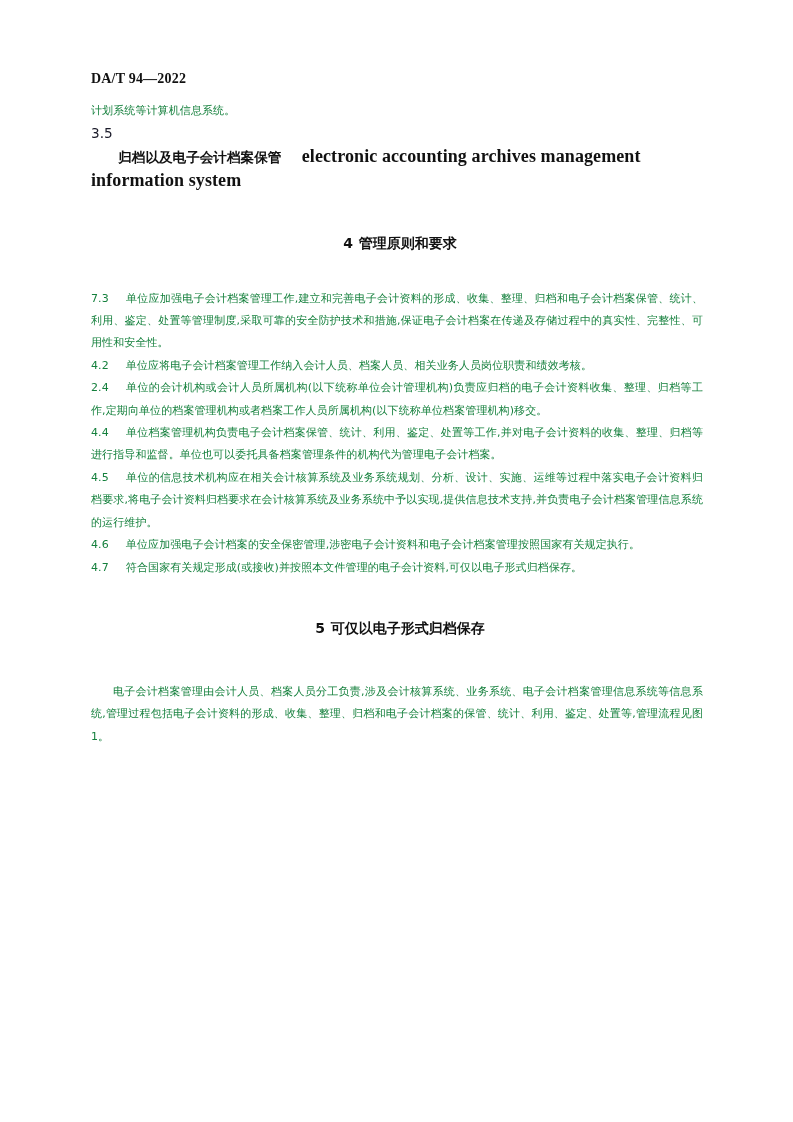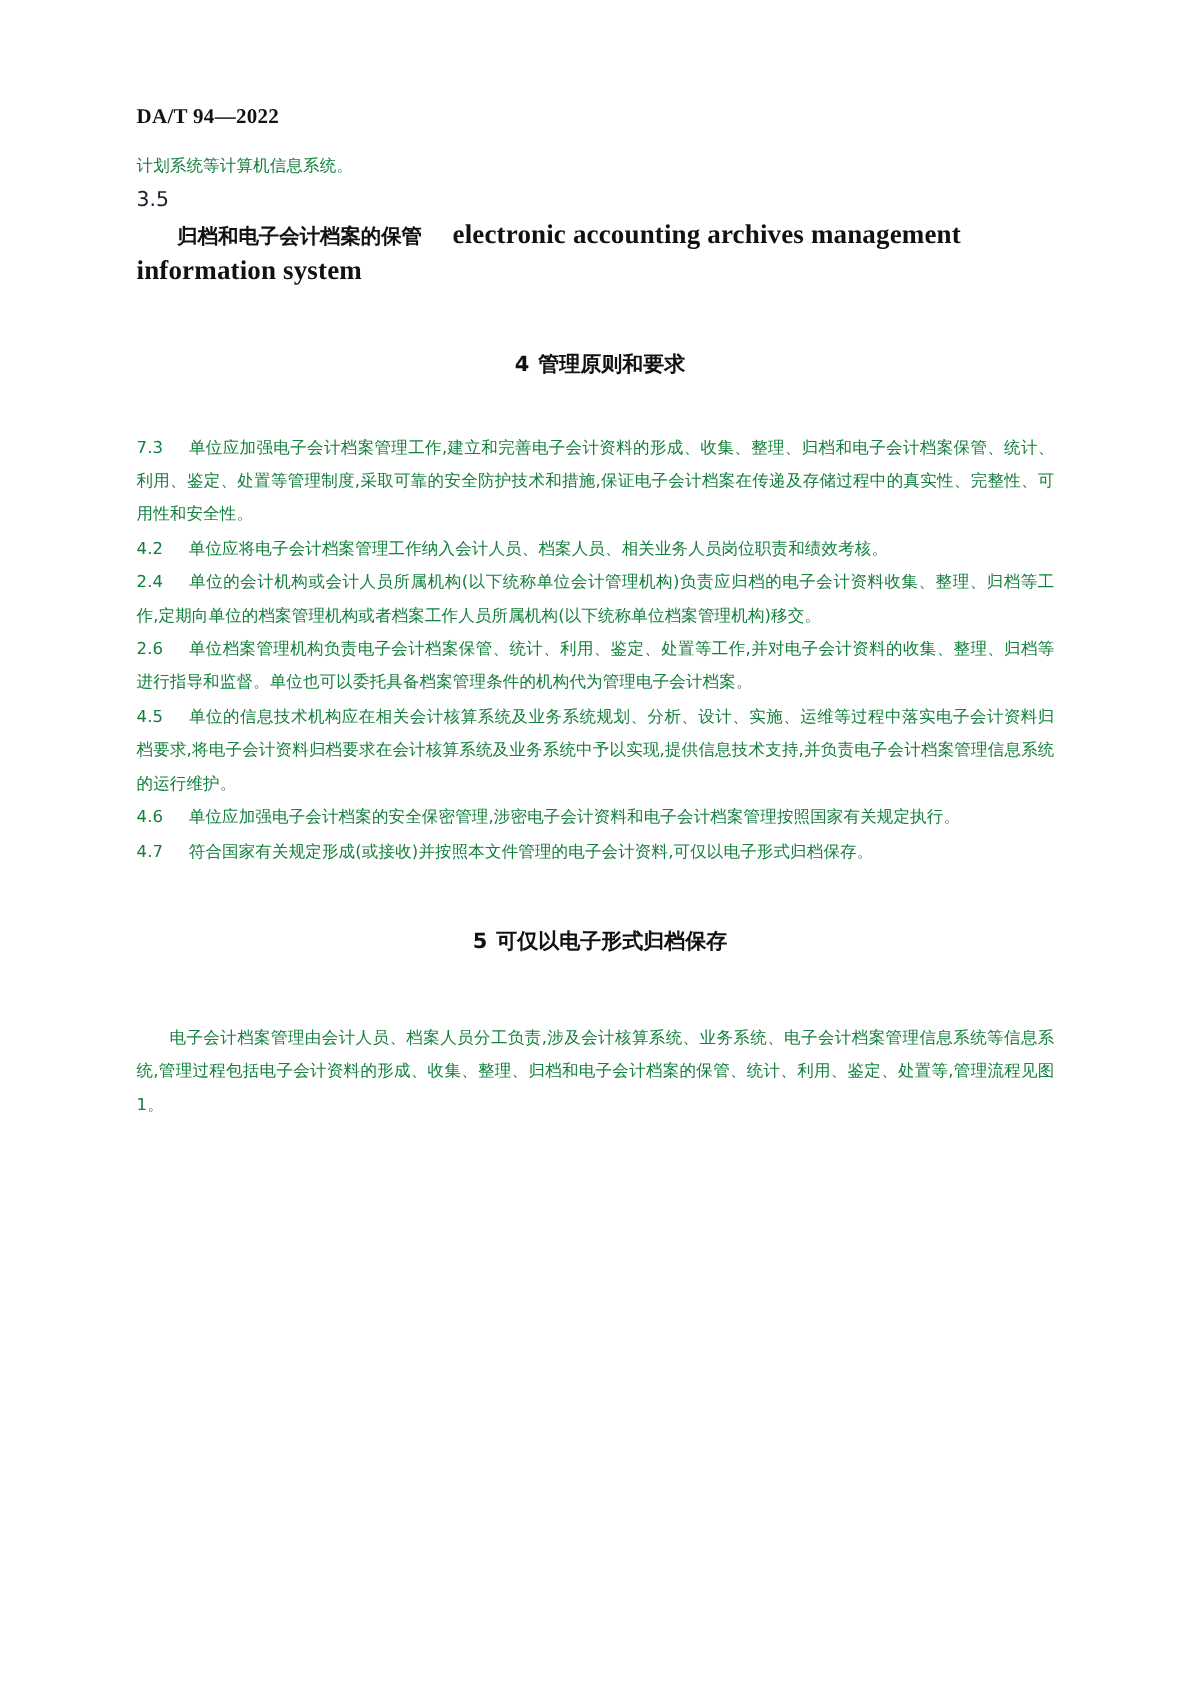--- a/index.html
+++ b/index.html
@@ -139,21 +139,21 @@
 
     <div class="sp-26"></div>
     <div class="sp-26"></div>
     <div style="height:48px"></div>
 
     <p class="para">计划系统等计算机信息系统。</p>
 
     <p class="term-num">3.5</p>
 
     <p class="term-line">
-      <span class="term-cn">归档和电子会计档案的保管</span><span class="term-sep"></span><span class="term-en">electronic accounting archives management information system</span>
+      <span class="term-cn">归档以及电子会计档案保管</span><span class="term-sep"></span><span class="term-en">electronic accounting archives management information system</span>
     </p>
 
 
     <div class="sp-26"></div>
     <div class="sp-12"></div>
 
     <p class="section-heading">
       <span class="sh-num">4</span><span>管理原则和要求</span>
     </p>
 
@@ -166,21 +166,21 @@
 
     <p class="para hang">
       <span class="clause-num">4.2</span><span class="gap-after-num"></span><span>单位应将电子会计档案管理工作纳入会计人员、档案人员、相关业务人员岗位职责和绩效考核。</span>
     </p>
 
     <p class="para hang">
       <span class="clause-num">2.4</span><span class="gap-after-num"></span><span>单位的会计机构或会计人员所属机构(以下统称单位会计管理机构)负责应归档的电子会计资料收集、整理、归档等工作,定期向单位的档案管理机构或者档案工作人员所属机构(以下统称单位档案管理机构)移交。</span>
     </p>
 
     <p class="para hang">
-      <span class="clause-num">2.6</span><span class="gap-after-num"></span><span>单位档案管理机构负责电子会计档案保管、统计、利用、鉴定、处置等工作,并对电子会计资料的收集、整理、归档等进行指导和监督。单位也可以委托具备档案管理条件的机构代为管理电子会计档案。</span>
+      <span class="clause-num">4.4</span><span class="gap-after-num"></span><span>单位档案管理机构负责电子会计档案保管、统计、利用、鉴定、处置等工作,并对电子会计资料的收集、整理、归档等进行指导和监督。单位也可以委托具备档案管理条件的机构代为管理电子会计档案。</span>
     </p>
 
     <p class="para hang">
       <span class="clause-num">4.5</span><span class="gap-after-num"></span><span>单位的信息技术机构应在相关会计核算系统及业务系统规划、分析、设计、实施、运维等过程中落实电子会计资料归档要求,将电子会计资料归档要求在会计核算系统及业务系统中予以实现,提供信息技术支持,并负责电子会计档案管理信息系统的运行维护。</span>
     </p>
 
     <p class="para hang">
       <span class="clause-num">4.6</span><span class="gap-after-num"></span><span>单位应加强电子会计档案的安全保密管理,涉密电子会计资料和电子会计档案管理按照国家有关规定执行。</span>
     </p>
 

